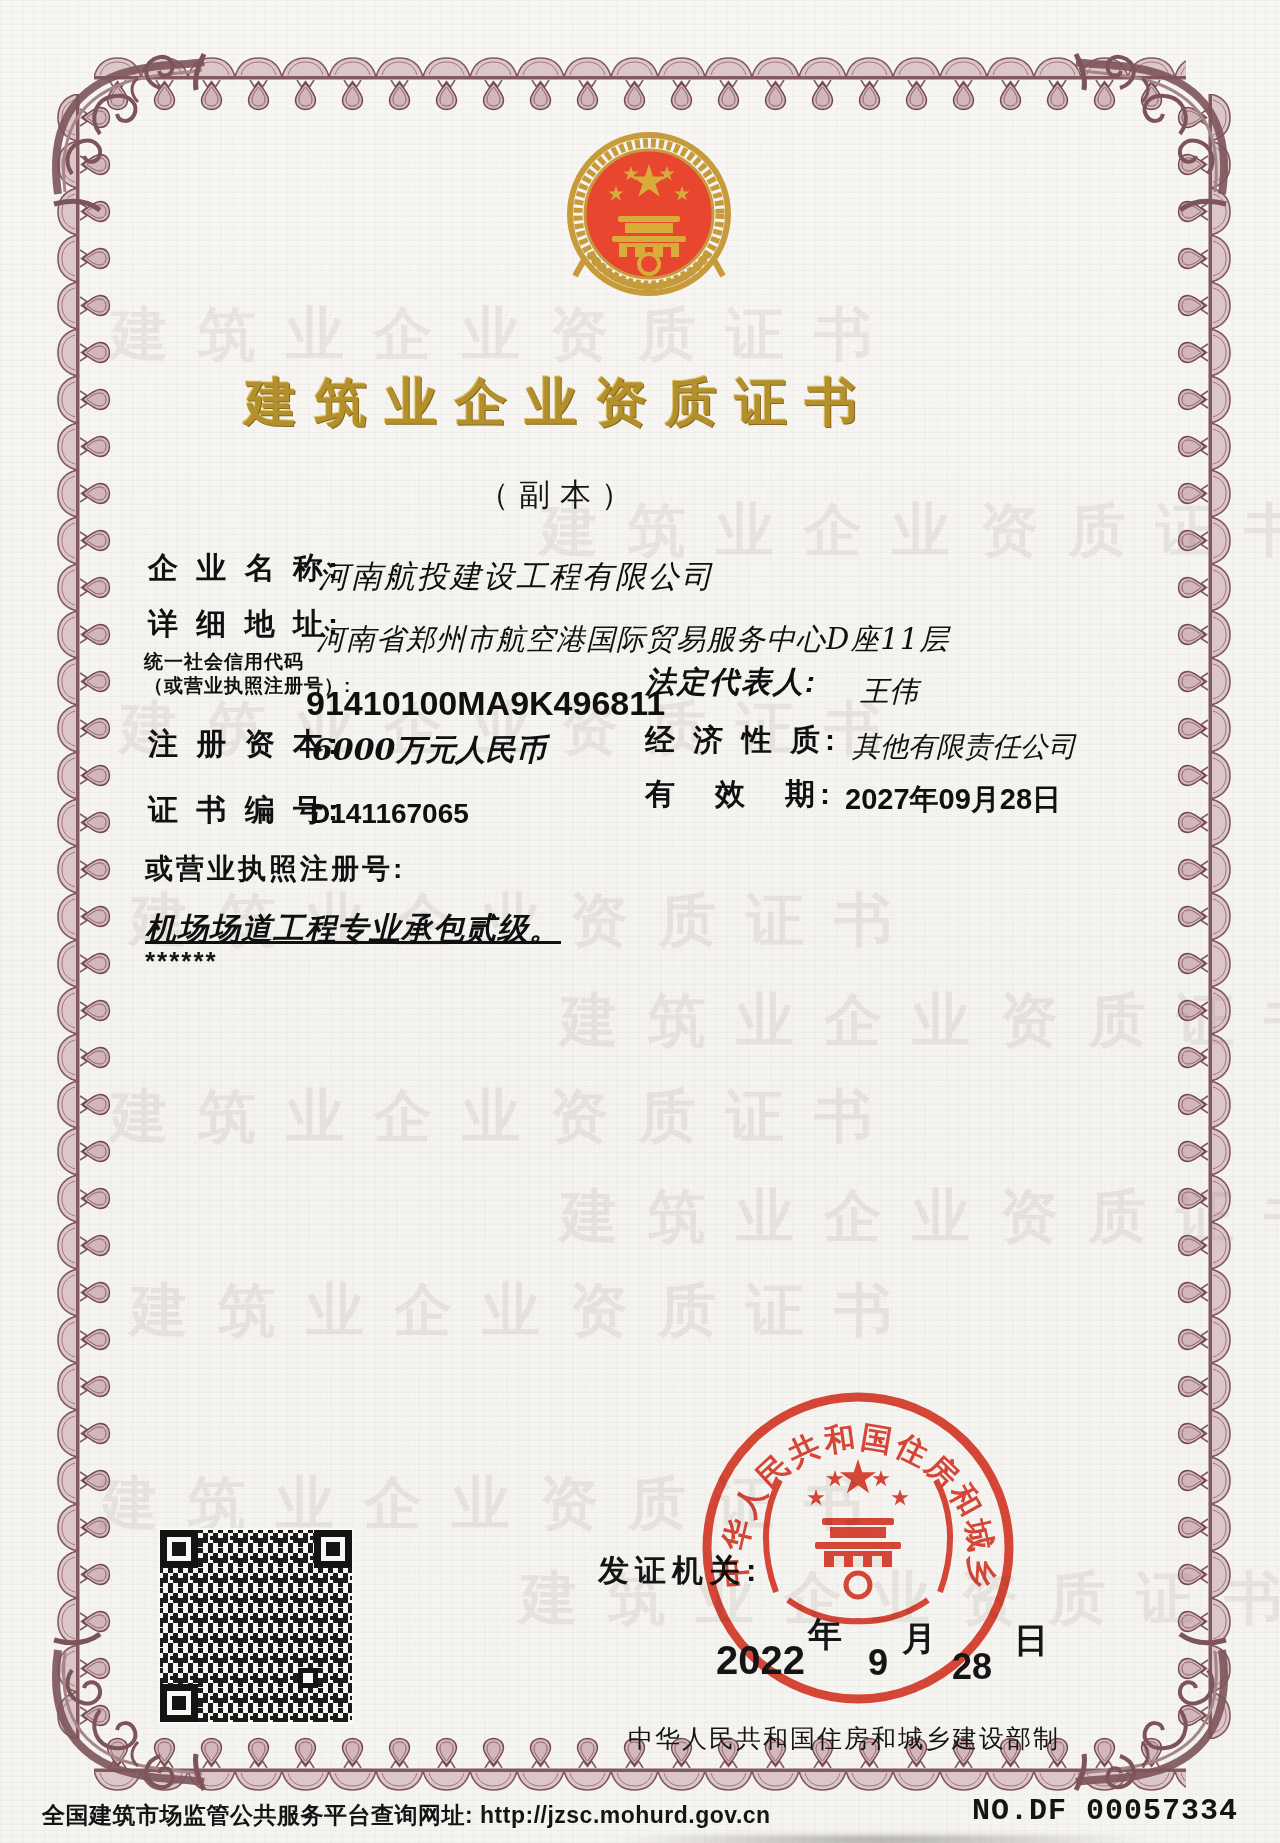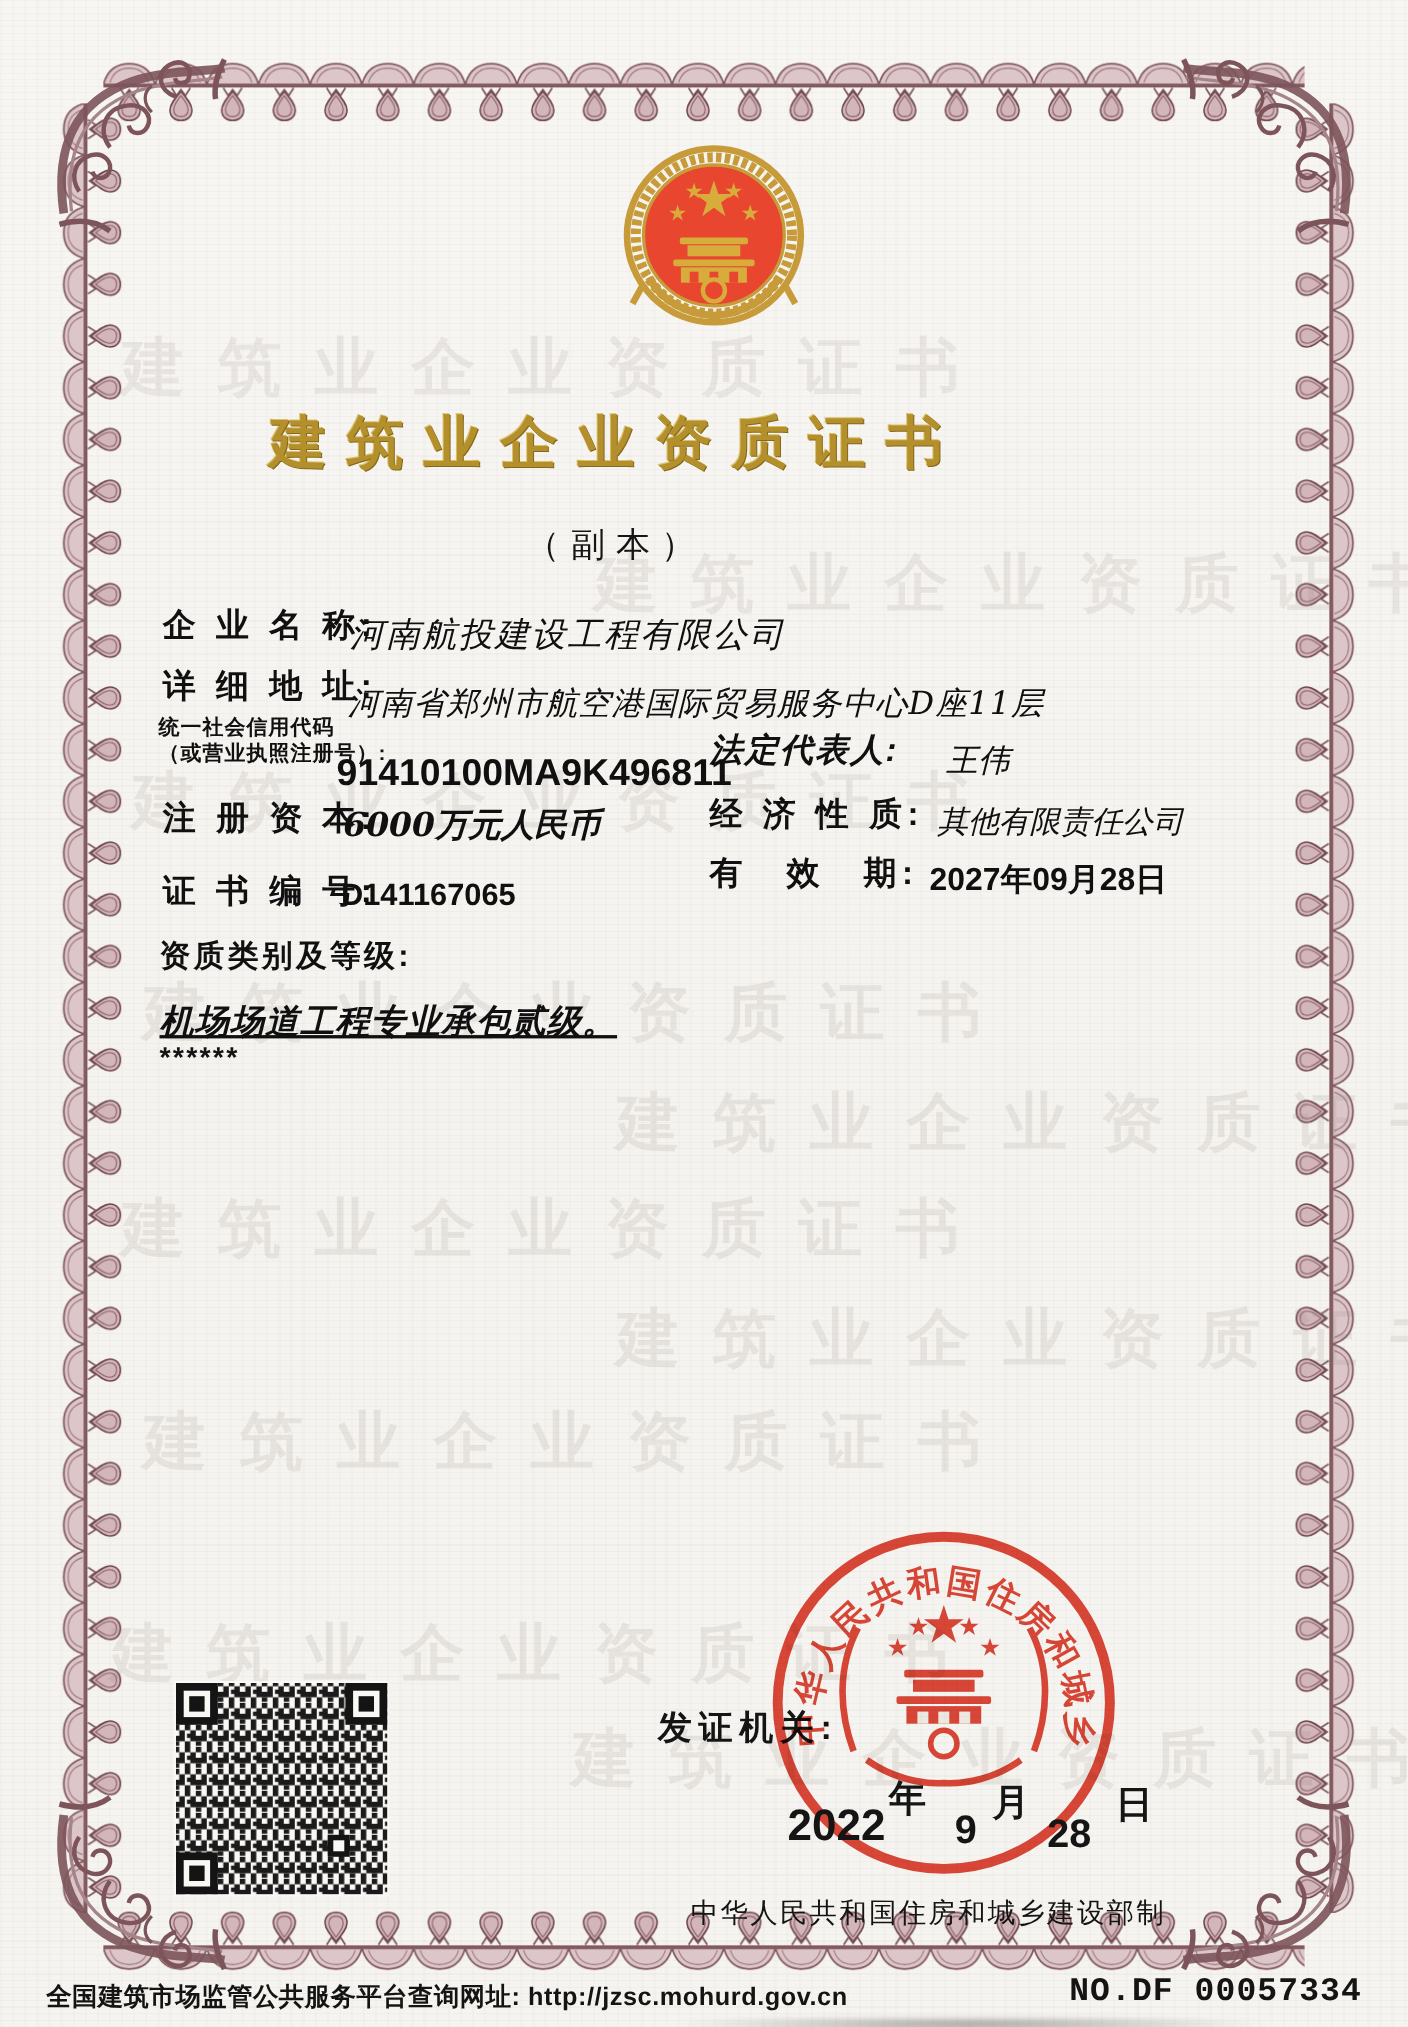--- a/index.html
+++ b/index.html
@@ -147,21 +147,21 @@
 
   <div class="abs label" style="left:645px;top:720px;">经 济 性 质:</div>
   <div class="abs kai" style="left:852px;top:728px;font-size:28px;">其他有限责任公司</div>
 
   <div class="abs label" style="left:148px;top:790px;">证 书 编 号:</div>
   <div class="abs num" style="left:310px;top:798px;font-size:28px;">D141167065</div>
 
   <div class="abs label" style="left:645px;top:774px;">有　效　期:</div>
   <div class="abs num" style="left:845px;top:780px;font-size:29px;">2027年09月28日</div>
 
-  <div class="abs label" style="left:145px;top:850px;font-size:28px;letter-spacing:3px;">资质类别及等级:</div>
+  <div class="abs label" style="left:145px;top:850px;font-size:28px;letter-spacing:3px;">或营业执照注册号:</div>
   <div class="abs kai" style="left:145px;top:908px;font-size:31px;font-weight:700;letter-spacing:1px;text-decoration:underline;">机场场道工程专业承包贰级。</div>
   <div class="abs stars" style="left:145px;top:946px;">******</div>
 
   <svg class="abs" style="left:158px;top:1528px;" width="196" height="196" viewBox="0 0 196 196" aria-hidden="true">
     <defs>
       <pattern id="qrp" width="20" height="20" patternUnits="userSpaceOnUse">
         <g fill="#1b1b1b">
           <rect x="0" y="0" width="5" height="5"></rect>
             <rect x="10" y="0" width="5" height="5"></rect>
           <rect x="5" y="5" width="5" height="5"></rect>

